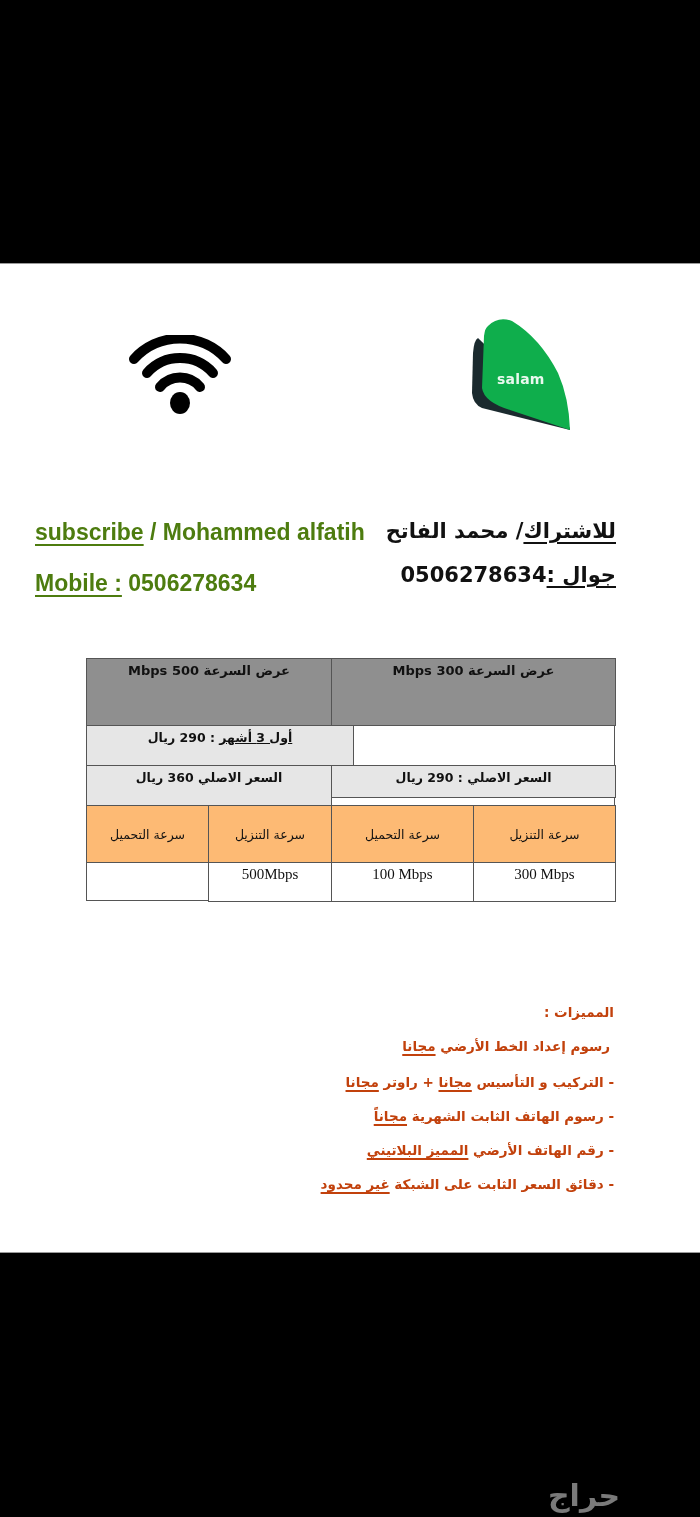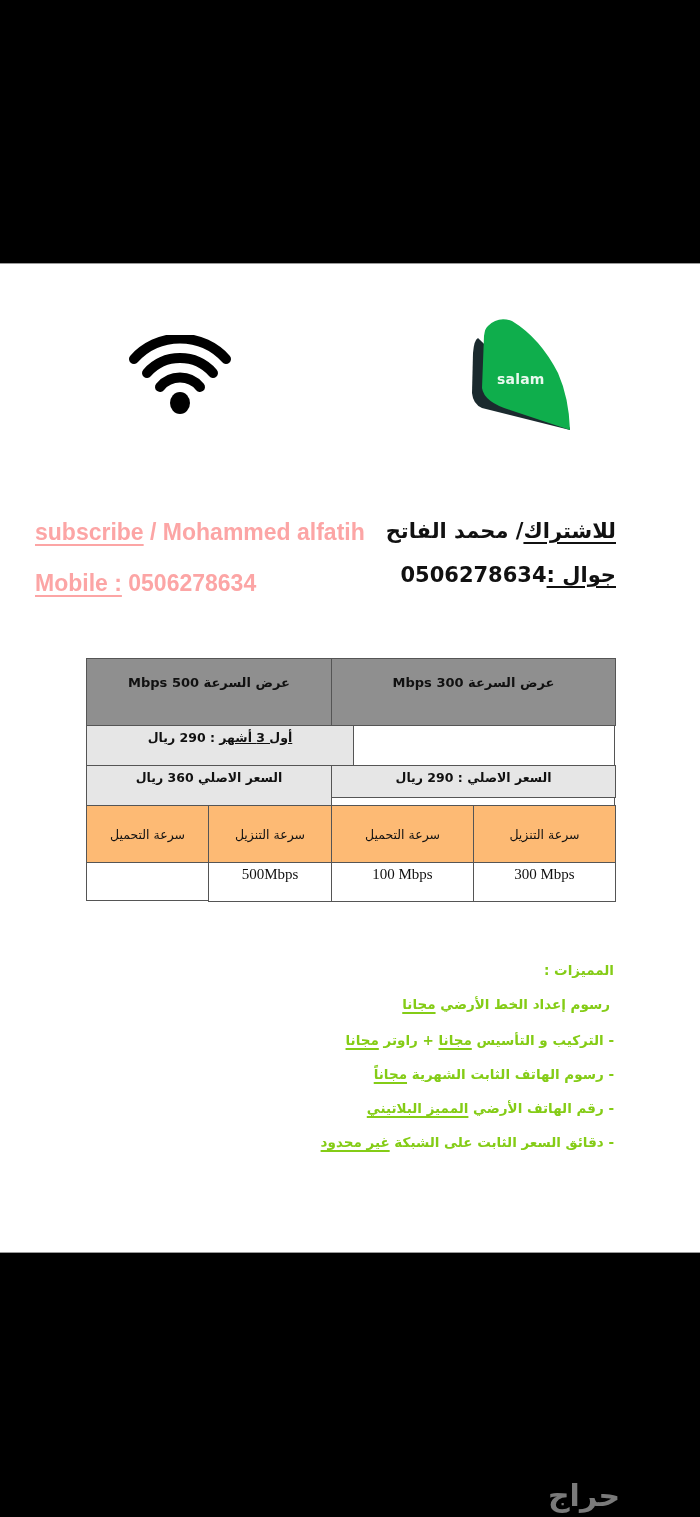--- a/index.html
+++ b/index.html
@@ -11,34 +11,34 @@
     .bottom-bar { position: absolute; left: 0; top: 1253px; width: 700px; height: 264px; background: #000; }
 
     
     .wifi { position: absolute; left: 128px; top: 335px; width: 104px; height: 82px; }
 
     
     .salam { position: absolute; left: 470px; top: 318px; width: 105px; height: 115px; }
     .salam-text { position: absolute; left: 497px; top: 371px; font-family: "DejaVu Sans", sans-serif; font-size: 14px; font-weight: bold; color: #e9f9ee; letter-spacing: 0.2px; }
 
     
-    .en-line { position: absolute; font-family: "Liberation Sans", sans-serif; font-weight: bold; font-size: 23px; color: #fca5a5; white-space: nowrap; }
+    .en-line { position: absolute; font-family: "Liberation Sans", sans-serif; font-weight: bold; font-size: 23px; color: #4d7c0f; white-space: nowrap; }
     .ar-line { position: absolute; font-family: "DejaVu Sans", sans-serif; font-weight: bold; font-size: 21px; color: #111; white-space: nowrap; direction: rtl; text-align: right; }
     .ul { text-decoration: underline; text-underline-offset: 4px; text-decoration-thickness: 2px; }
 
     
     .tbl { position: absolute; left: 86px; top: 658px; width: 529px; height: 243px; border: 1px solid #555; }
     .cell { position: absolute; border: 1px solid #555; display: flex; justify-content: center; font-family: "DejaVu Sans", sans-serif; font-size: 12.5px; color: #111; direction: rtl; white-space: nowrap; }
-    .hdr { background: #8f8f8f; font-weight: bold; font-size: 13px; padding-top: 16px; align-items: flex-start; }
+    .hdr { background: #8f8f8f; font-weight: bold; font-size: 13px; padding-top: 4px; align-items: flex-start; }
     .lt { background: #e6e6e6; font-weight: bold; padding-top: 4px; align-items: flex-start; }
     .wh { background: #fdba74; align-items: center; }
     .val { background: #fff; font-family: "Liberation Serif", serif; font-size: 15px; padding-top: 3px; align-items: flex-start; direction: ltr; }
 
     
-    .feat { position: absolute; right: 86px; font-family: "DejaVu Sans", sans-serif; font-weight: bold; font-size: 13.5px; color: #84cc16; direction: rtl; text-align: right; white-space: nowrap; }
+    .feat { position: absolute; right: 86px; font-family: "DejaVu Sans", sans-serif; font-weight: bold; font-size: 13.5px; color: #c2410c; direction: rtl; text-align: right; white-space: nowrap; margin-top: 42px; }
     .feat u { text-decoration: underline; text-underline-offset: 3px; text-decoration-thickness: 1.5px; }
 
     
     .haraj { position: absolute; left: 548px; top: 1478px; font-family: "DejaVu Sans", sans-serif; font-weight: bold; font-size: 30px; color: #7a7a7a; direction: rtl; letter-spacing: 2px; }
   </style>
 </head>
 <body>
 
 <div class="top-bar"></div>
 

